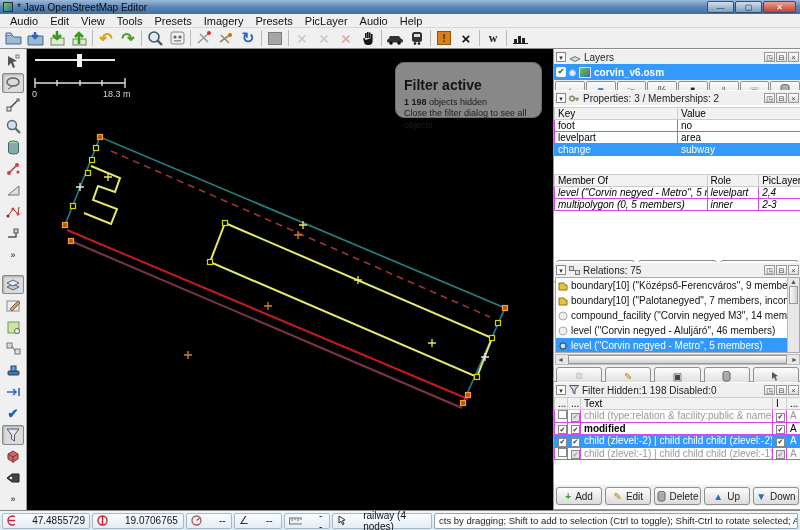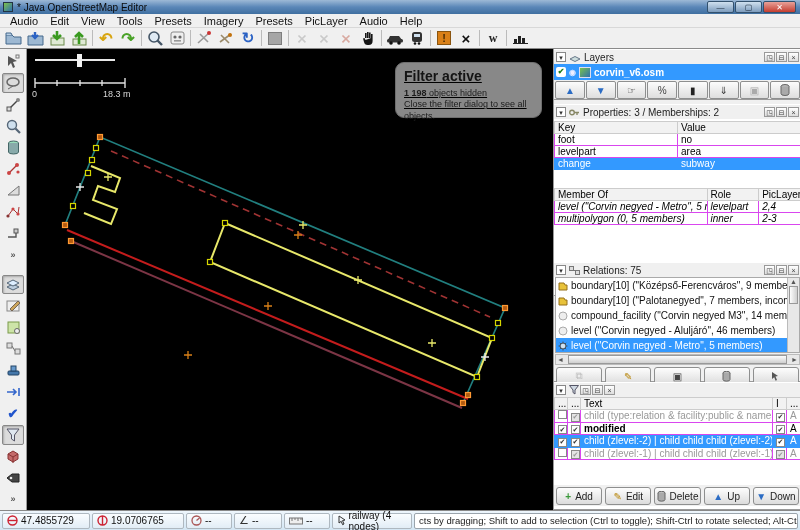--- a/index.html
+++ b/index.html
@@ -32,21 +32,21 @@
   #lefttools { position:absolute; left:0; top:0; width:27px; height:461px; background:#f0f0f0;
     border-right:1px solid #999; display:flex; flex-direction:column; align-items:center; padding-top:2px; }
   .ltbtn { width:22px; height:20px; margin:1px 0; display:flex; align-items:center; justify-content:center; font-size:11px; color:#444; }
   .ltbtn.pressed { background:#dcdcdc; border:1px solid #888; border-radius:2px; box-shadow:inset 1px 1px 2px #aaa; }
   .ltgap { height:8px; }
 
   #map { position:absolute; left:27px; top:0; width:526px; height:461px; background:#000; }
   #map svg { position:absolute; left:0; top:0; }
 
   #notification { position:absolute; left:368px; top:13px; width:147px; height:56px; background:rgba(140,140,140,.97);
-    border:1px solid #6e6e6e; border-radius:9px; padding:5px 8px; box-shadow:2px 2px 4px rgba(0,0,0,.5);text-decoration:underline; }
+    border:1px solid #6e6e6e; border-radius:9px; padding:14px 8px; box-shadow:2px 2px 4px rgba(0,0,0,.5); }
   #notification .nt { font-size:14px; font-weight:bold; color:#141414; margin-bottom:4px; }
   #notification .nb { font-size:9px; color:#1c1c1c; line-height:1.25; }
 
   
   #panels { position:absolute; left:553px; top:0; width:247px; height:461px; background:#f0f0f0; border-left:1px solid #999; }
   .panel { position:absolute; left:0; width:247px; border-top:1px solid #fff; border-bottom:1px solid #9a9a9a; }
   .phead { height:14px; display:flex; align-items:center; padding:0 2px; background:#f0f0f0; font-size:10px; color:#222; }
   .phead .collapse { width:10px; height:10px; border:1px solid #888; background:#fff; font-size:7px; line-height:9px; text-align:center; color:#333; margin-right:3px; }
   .phead .ptitle { flex:1; margin-left:3px; }
   .phead .hbtn { width:11px; height:10px; border:1px solid #999; background:linear-gradient(#fff,#ddd); font-size:7px; line-height:9px; text-align:center; color:#444; margin-left:1px; }
@@ -90,21 +90,21 @@
   .chk.on::before { content:"✔"; font-size:7px; }
   .chk.dim { background:#e4e4e4; color:#999; }
   .frow td { height:12px; }
   .frow.dim td { color:#999; }
   .frow.sel td { background:#3399ff; color:#fff; }
 
   
   #statusbar { position:absolute; left:0; top:510px; width:800px; height:20px; background:linear-gradient(#eef6fc,#d3e6f4);
     border-top:1px solid #888; display:flex; align-items:center; padding:0 2px; gap:2px; }
   .sseg { height:16px; border:1px solid #aeb8c0; background:linear-gradient(#fafdff,#e2edf6); border-radius:2px;
-    display:flex; align-items:center; gap:3px; padding:0 4px; font-size:10px; color:#111; }
+    display:flex; align-items:center; gap:17px; padding:0 4px; font-size:10px; color:#111; }
   #help-seg { flex:1; background:#fff; border:1px solid #9aa4ac; overflow:hidden; white-space:nowrap; font-size:9.5px; color:#222; }
 </style>
 </head>
 <body>
 
 <div id="titlebar">
   <span class="app-icon"></span>
   <span>* Java OpenStreetMap Editor</span>
   <div id="win-buttons">
     <span class="winbtn">—</span>
@@ -490,21 +490,21 @@
           </div>
         <div class="pbtn">
             <svg width="10" height="12">
               <ellipse cx="5" cy="2.5" rx="4" ry="2" fill="#bbb" stroke="#666"></ellipse>
               <path d="M1,2.5 v7 a4,2 0 0 0 8,0 v-7" fill="#aaa" stroke="#666"></path>
             </svg>
           </div>
       </div>
     </div>
 
-    <div class="panel" style="top:55px;height:192px;background:#fff">
+    <div class="panel" style="top:41px;height:192px;background:#fff">
       <div class="phead">
         <span class="collapse">▾</span>
         <svg class="pico" width="11" height="9">
             <circle cx="3" cy="4.5" r="2.3" fill="none" stroke="#886" stroke-width="1.4"></circle>
             <path d="M5,4.5 h5 M8,4.5 v2.5" stroke="#886" stroke-width="1.4"></path>
           </svg>
         <span class="ptitle">Properties: 3 / Memberships: 2</span>
         <span class="hbtn">◳</span>
           <span class="hbtn">⊟</span>
           <span class="hbtn">×</span>
@@ -651,20 +651,21 @@
           </div>
       </div>
     </div>
 
     <div class="panel" style="top:333px;height:128px;background:#fff">
       <div class="phead" style="background:#f0f0f0">
         <span class="collapse">▾</span>
         <svg class="pico" width="10" height="10">
             <path d="M0.5,0.5 h9 l-3.5,4.5 v4 l-2,-1.5 v-2.5 z" fill="#cfd8e2" stroke="#556"></path>
           </svg>
+        <span class="ptitle">Filter Hidden:1 198 Disabled:0</span>
         <span class="hbtn">◳</span>
           <span class="hbtn">⊟</span>
           <span class="hbtn">×</span>
       </div>
       <table>
         <colgroup>
             <col style="width:13px">
             <col style="width:13px">
             <col>
             <col style="width:14px">
@@ -763,21 +764,21 @@
     <span style="color:#333;font-size:11px">∠</span>
     <span>--</span>
   </div>
   <div class="sseg" style="width:46px">
     <svg width="14" height="8">
         <rect x="0.5" y="1" width="13" height="6" fill="#eee" stroke="#777"></rect>
         <path d="M3,1 v3 M6,1 v2 M9,1 v3 M12,1 v2" stroke="#777"></path>
       </svg>
     <span>--</span>
   </div>
-  <div class="sseg" style="width:80px">
+  <div class="sseg" style="width:100px">
     <svg width="11" height="11">
         <path d="M2,1 L8,5 L5.5,5.6 L7,9 L5.6,9.7 L4.2,6.3 L2,8 Z" fill="none" stroke="#333"></path>
       </svg>
     <span>railway (4 nodes)</span>
   </div>
   <div class="sseg" id="help-seg">
     <span>cts by dragging; Shift to add to selection (Ctrl to toggle); Shift-Ctrl to rotate selected; Alt-Ctrl to scale selected; or change selection</span>
   </div>
 </div>
 

